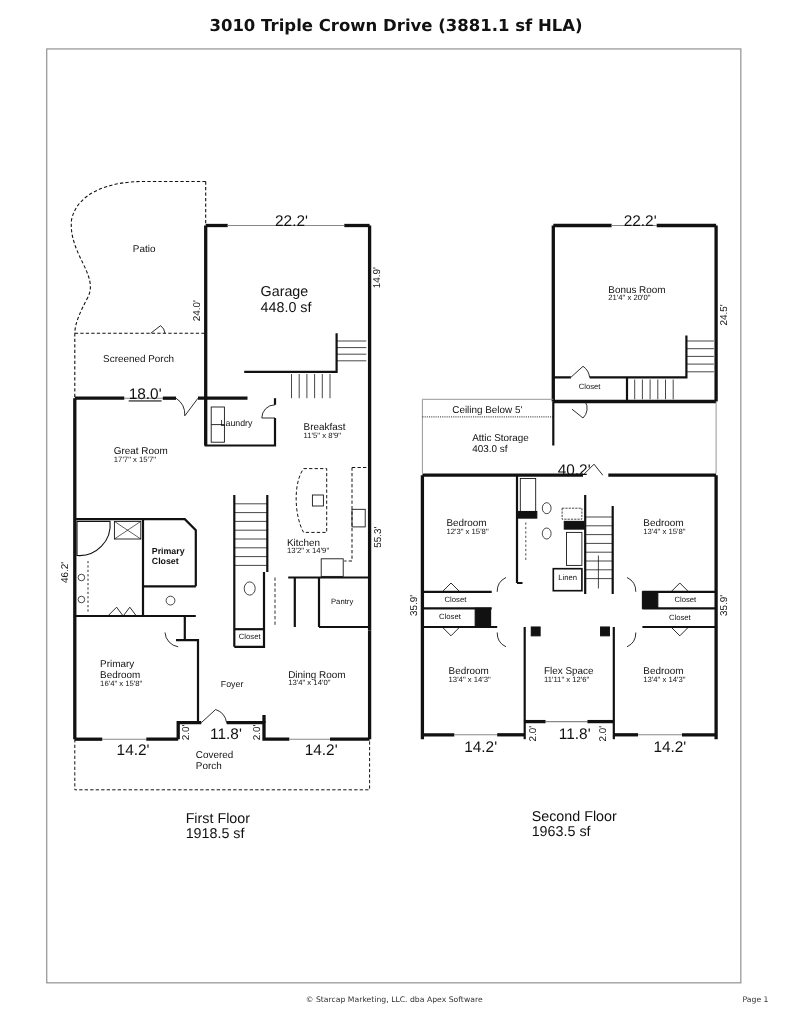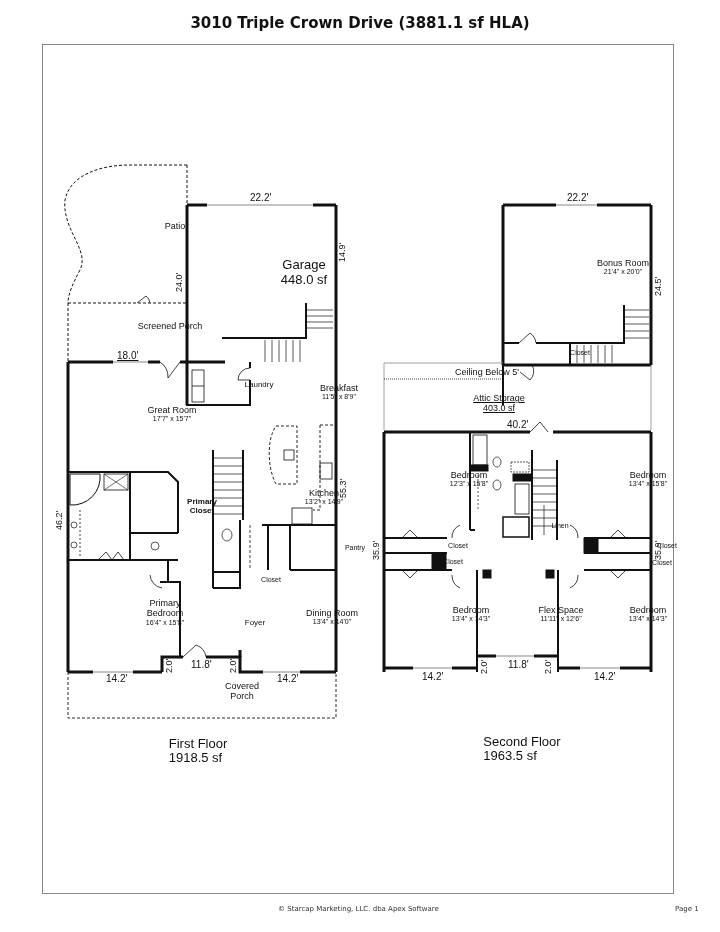--- a/index.html
+++ b/index.html
@@ -1,21 +1,21 @@
 <!DOCTYPE html>
 <html><head>
 <meta charset="utf-8">
 <style>
   html, body { margin:0; padding:0; background:#fff; }
   body { width:720px; height:932px; position:relative; overflow:hidden; font-family:"Liberation Sans", sans-serif; color:#111; }
   .title { position:absolute; top:14px; left:0; width:720px; text-align:center; font-family:"DejaVu Sans", sans-serif; font-weight:bold; font-size:15px; }
   .frame { position:absolute; left:42px; top:44px; width:632px; height:850px; border:1px solid #888; box-sizing:border-box; }
   svg.plan { position:absolute; left:0; top:0; }
-  .lbl { position:absolute; font-size:9px; text-align:center; white-space:nowrap; transform:translateX(-50%); line-height:1.15;margin-left:44px; }
-  .dim { position:absolute; font-size:10px; white-space:nowrap; line-height:1; }
+  .lbl { position:absolute; font-size:9px; white-space:nowrap; transform:translateX(-50%); line-height:1.15; }
+  .dim { position:absolute; font-size:14px; white-space:nowrap; line-height:1; }
   .vdim { position:absolute; font-size:9px; white-space:nowrap; transform:rotate(-90deg); transform-origin:left top; line-height:1; }
   .sub { font-size:7px; display:block; }
   .big { font-size:13px; }
   .floorlbl { position:absolute; font-size:13px; line-height:1.1; transform:translateX(-50%); white-space:nowrap; }
   .footer { position:absolute; top:905px; font-family:"DejaVu Sans", sans-serif; font-size:7px; color:#333; }
 </style>
 </head>
 <body>
 
 <div class="title">3010 Triple Crown Drive (3881.1 sf HLA)</div>
@@ -253,21 +253,21 @@
 <div class="dim" style="left:277px;top:674px;">14.2'</div>
 <div class="vdim" style="left:165px;top:673px;">2.0'</div>
 <div class="vdim" style="left:229px;top:673px;">2.0'</div>
 
 <div class="lbl" style="left:579px;top:258px;">
   <span>Bonus Room</span>
   <span class="sub">21'4" x 20'0"</span>
 </div>
 <div class="lbl" style="left:536px;top:349px;font-size:7px;">Closet</div>
 <div class="lbl" style="left:443px;top:367px;">Ceiling Below 5'</div>
-<div class="lbl" style="left:455px;top:393px;text-decoration:underline;">
+<div class="lbl" style="left:455px;top:393px;">
   <span>Attic Storage</span><br>
   <span>403.0 sf</span>
 </div>
 <div class="lbl" style="left:425px;top:470px;">
   <span>Bedroom</span>
   <span class="sub">12'3" x 15'8"</span>
 </div>
 <div class="lbl" style="left:604px;top:470px;">
   <span>Bedroom</span>
   <span class="sub">13'4" x 15'8"</span>

